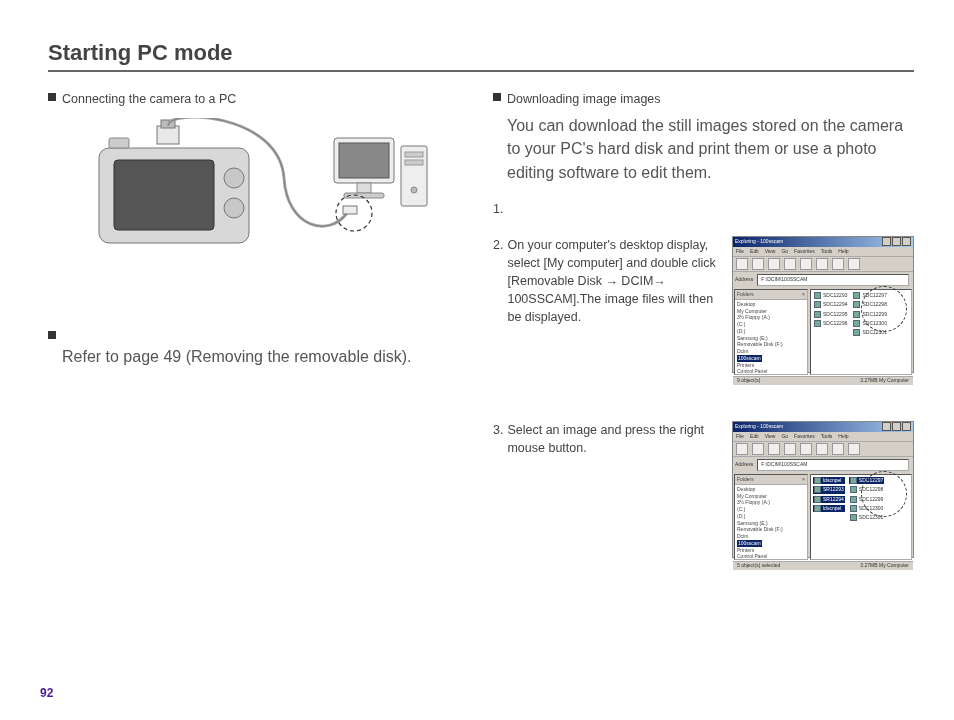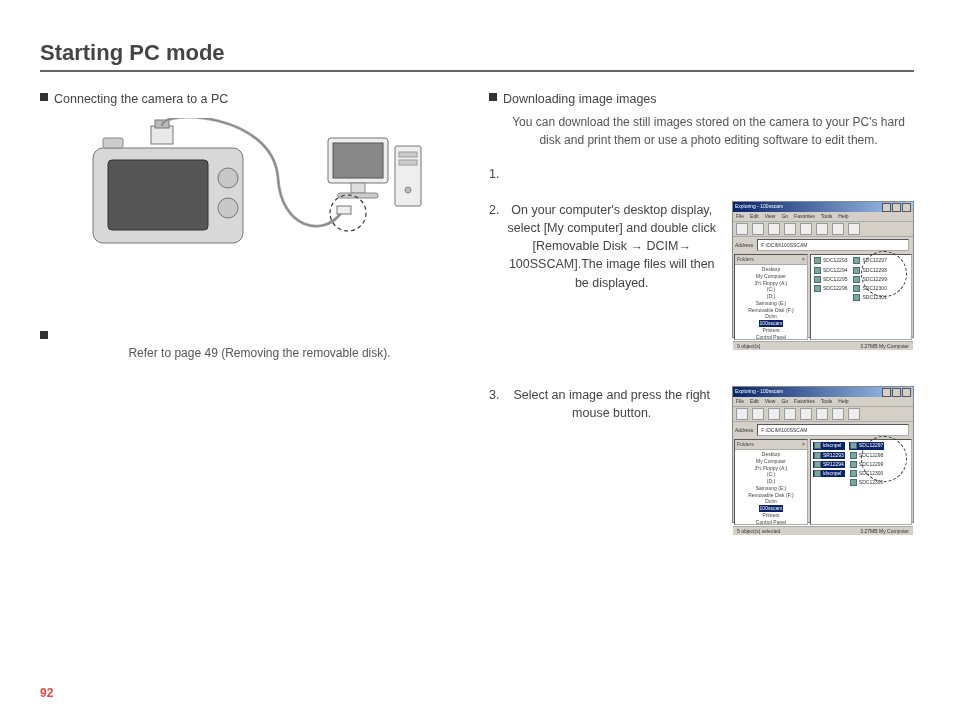--- a/index.html
+++ b/index.html
@@ -8,33 +8,33 @@
     font-family: Arial, Helvetica, sans-serif;
     background: #fff;
     color: #333;
     width: 954px;
     height: 720px;
     overflow: hidden;
     position: relative;
   }
   .page {
     padding: 40px 40px 0 40px;
+    margin-left: 8px;
   }
   .title {
     font-size: 22px;
     font-weight: bold;
     color: #444;
     border-bottom: 2px solid #666;
     padding-bottom: 4px;
     margin-bottom: 18px;
   }
   .columns {
     display: flex;
     gap: 24px;
-    text-align: center;
   }
   .col {
     flex: 1;
     font-size: 12.5px;
     line-height: 1.45;
     color: #444;
   }
   .bullet-line {
     display: flex;
     align-items: flex-start;
@@ -43,21 +43,21 @@
   }
   .square {
     width: 8px;
     height: 8px;
     background: #333;
     margin-top: 3px;
     flex-shrink: 0;
   }
   .sub-indent {
     margin-left: 14px;
-    font-size: 12px;
+    font-size: 16px;
     color: #555;
   }
   .fig {
     margin: 10px 0 20px 0;
     display: flex;
     justify-content: center;
   }
   .fig svg {
     display: block;
   }
@@ -73,21 +73,21 @@
   }
   .step-num { flex-shrink: 0; }
   .step-fig {
     flex-shrink: 0;
   }
   .page-num {
     position: absolute;
     left: 40px;
     bottom: 20px;
     font-size: 12px;
-    color: #ef4444;
+    color: #4c1d95;
     font-weight: bold;
   }
   .explorer {
     width: 180px;
     height: 135px;
     background: #d4d0c8;
     border: 1px solid #888;
     position: relative;
     font-size: 5px;
     color: #333;

